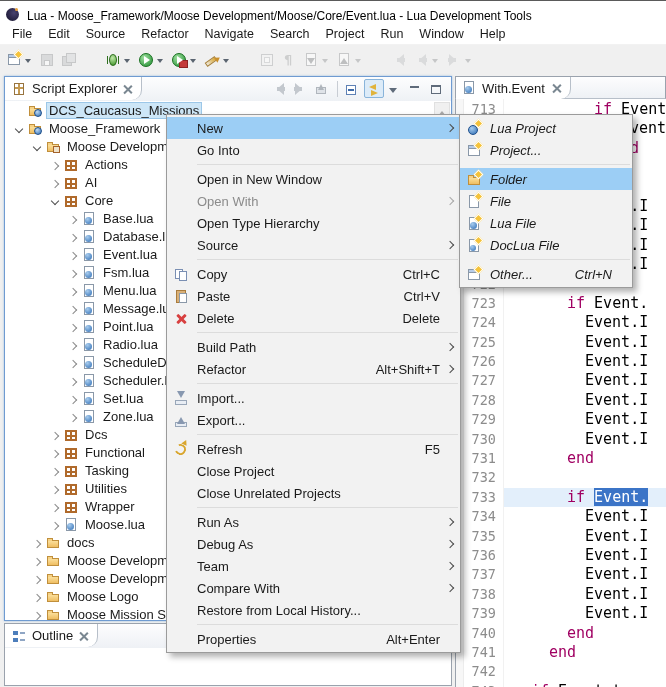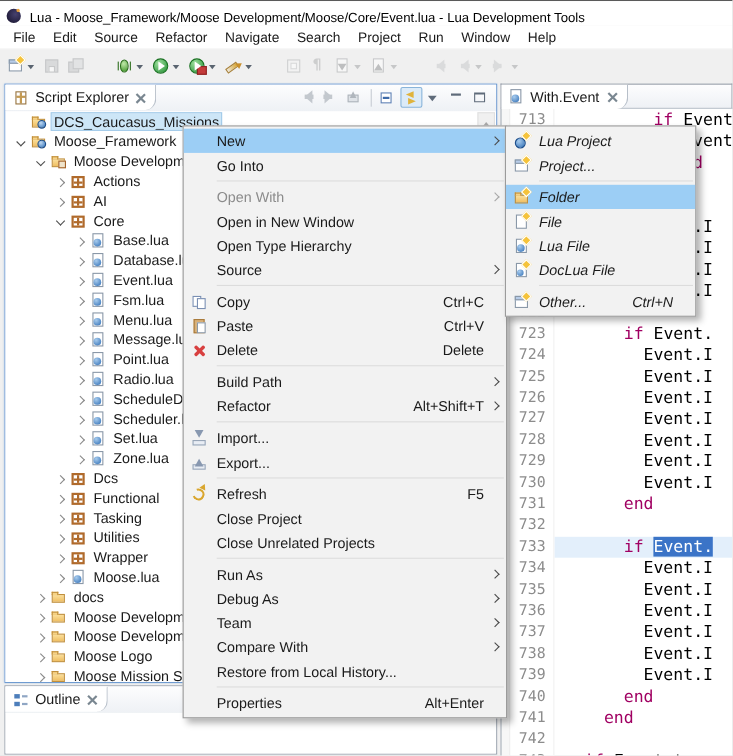--- a/index.html
+++ b/index.html
@@ -531,29 +531,29 @@
         <span class="micon"></span>
         <span class="lbl">New</span>
         <span class="chslot ch"></span>
       </div>
       <div class="mi">
         <span class="micon"></span>
         <span class="lbl">Go Into</span>
         <span class="chslot"></span>
       </div>
       <div class="msep"></div>
+      <div class="mi">
+        <span class="micon"></span>
+        <span class="lbl">Open in New Window</span>
+        <span class="chslot"></span>
+      </div>
       <div class="mi dis">
         <span class="micon"></span>
         <span class="lbl">Open With</span>
         <span class="chslot ch"></span>
-      </div>
-      <div class="mi">
-        <span class="micon"></span>
-        <span class="lbl">Open in New Window</span>
-        <span class="chslot"></span>
       </div>
       <div class="mi">
         <span class="micon"></span>
         <span class="lbl">Open Type Hierarchy</span>
         <span class="chslot"></span>
       </div>
       <div class="mi">
         <span class="micon"></span>
         <span class="lbl">Source</span>
         <span class="chslot ch"></span>

